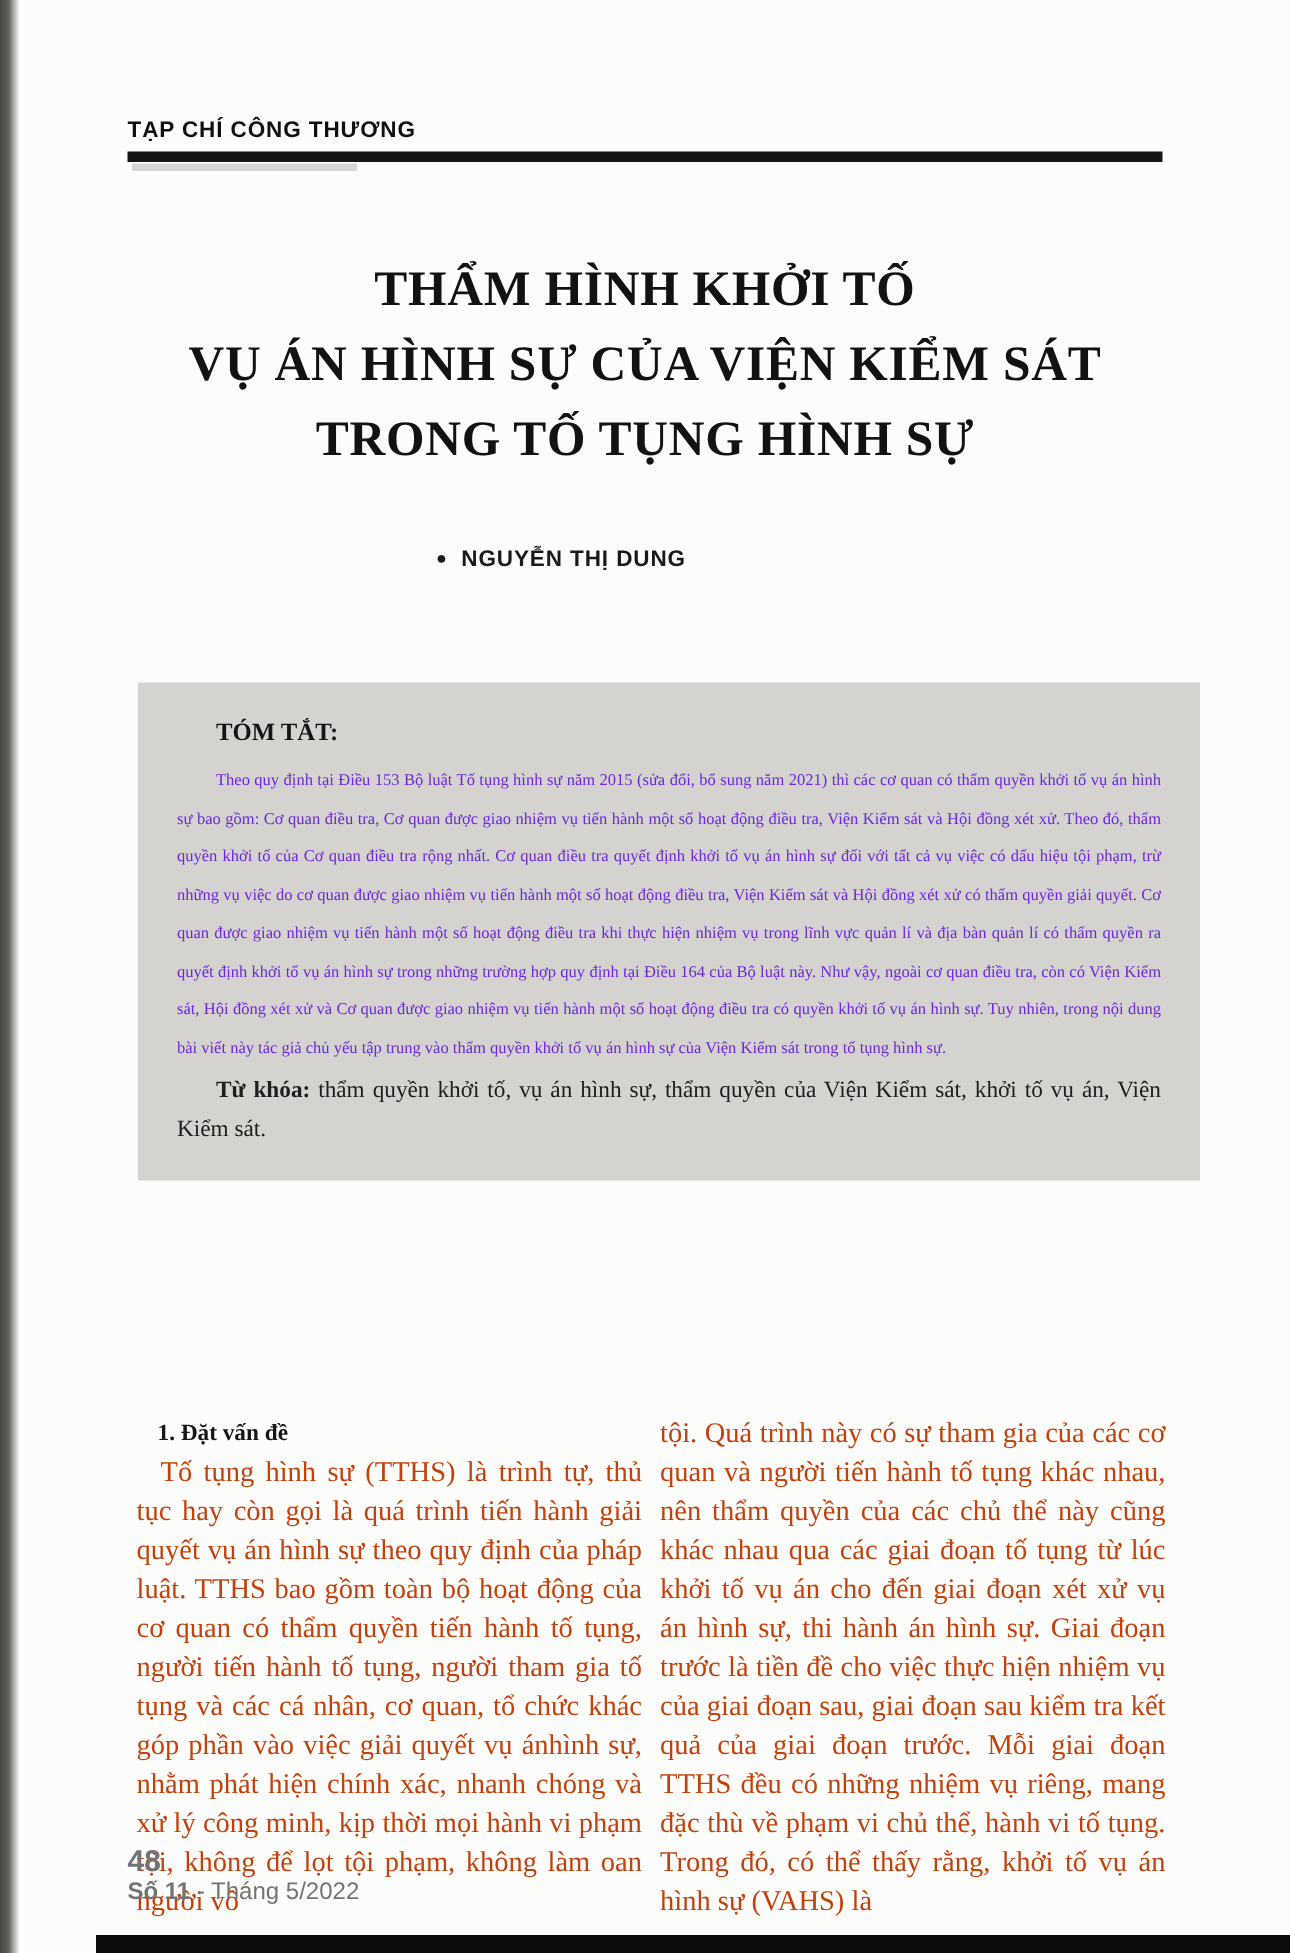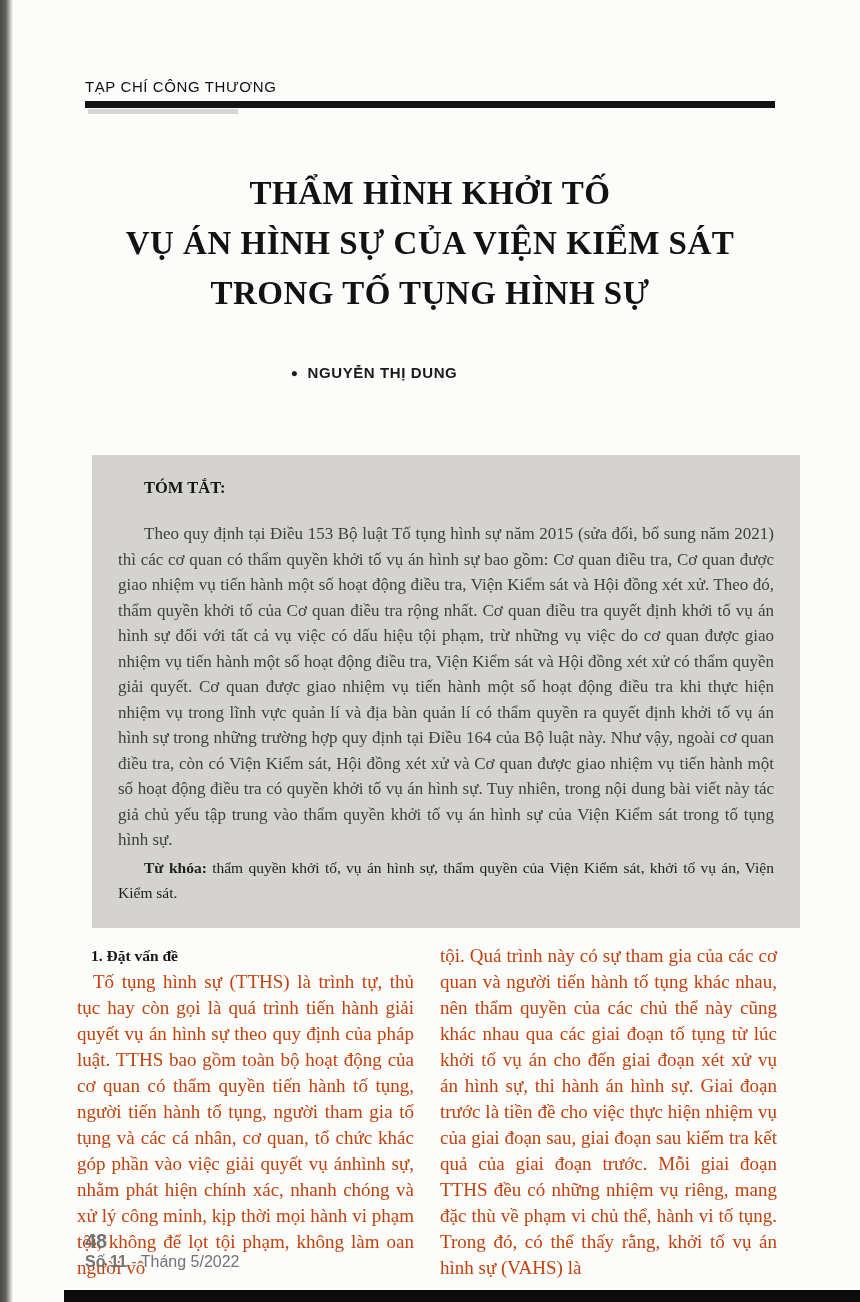--- a/index.html
+++ b/index.html
@@ -15,21 +15,21 @@
   
   .binding-strip {
     position: absolute; left: 0; top: 0; width: 13px; height: 100%;
     background: linear-gradient(90deg, #474744 0%, #62625e 45%, rgba(170,170,165,0) 100%);
   }
 
   
   .journal-header {
     position: absolute; left: 85px; top: 78px;
     font-family: "Liberation Sans", sans-serif;
-    font-weight: normal; font-size: 15px; letter-spacing: 0.6px; color: #101010;
+    font-weight: bold; font-size: 15px; letter-spacing: 0.6px; color: #101010;
   }
   .header-rule {
     position: absolute; left: 85px; top: 101px; width: 690px; height: 7px;
     background: #141414;
   }
   .header-rule-shadow {
     position: absolute; left: 88px; top: 109px; width: 150px; height: 5px;
     background: #b8b7b3; opacity: 0.55;
   }
 
@@ -51,34 +51,34 @@
   .author-bullet { font-size: 12px; margin-right: 9px; position: relative; top: -1px; }
 
   
   .abstract-box {
     position: absolute; left: 92px; top: 455px; width: 708px;
     background: #d4d3d0;
     padding: 20px 26px 22px 26px;
   }
   .abstract-label {
     font-weight: bold; font-size: 16.5px; line-height: 26px;
-    text-indent: 26px; margin-bottom: 20px; color: #151515;
+    text-indent: 26px; margin-bottom: 7px; color: #151515;
   }
   .abstract-body {
-    font-size: 17px; line-height: 25.5px;
-    text-align: justify; text-indent: 26px; color: #404040;
+    font-size: 11px; line-height: 25.5px;
+    text-align: justify; text-indent: 26px; color: #6d28d9;
   }
   .abstract-keywords {
     font-size: 15.5px; line-height: 25.5px;
     text-align: justify; text-indent: 26px; margin-top: 2px; color: #1e1e1e;
   }
   .kw-label { font-weight: bold; }
 
   
-  .col-left  { position: absolute; left: 77px;  top: 943px; width: 337px; }
+  .col-left  { position: absolute; left: 91px;  top: 943px; width: 337px; }
   .col-right { position: absolute; left: 440px; top: 943px; width: 337px; }
   .section-heading {
     font-weight: bold; font-size: 15.5px; line-height: 26px;
     text-indent: 14px; color: #161616;
   }
   .body-text {
     font-size: 19px; line-height: 26px;
     text-align: justify; color: #c2410c;
   }
   .indent-first { text-indent: 16px; }

